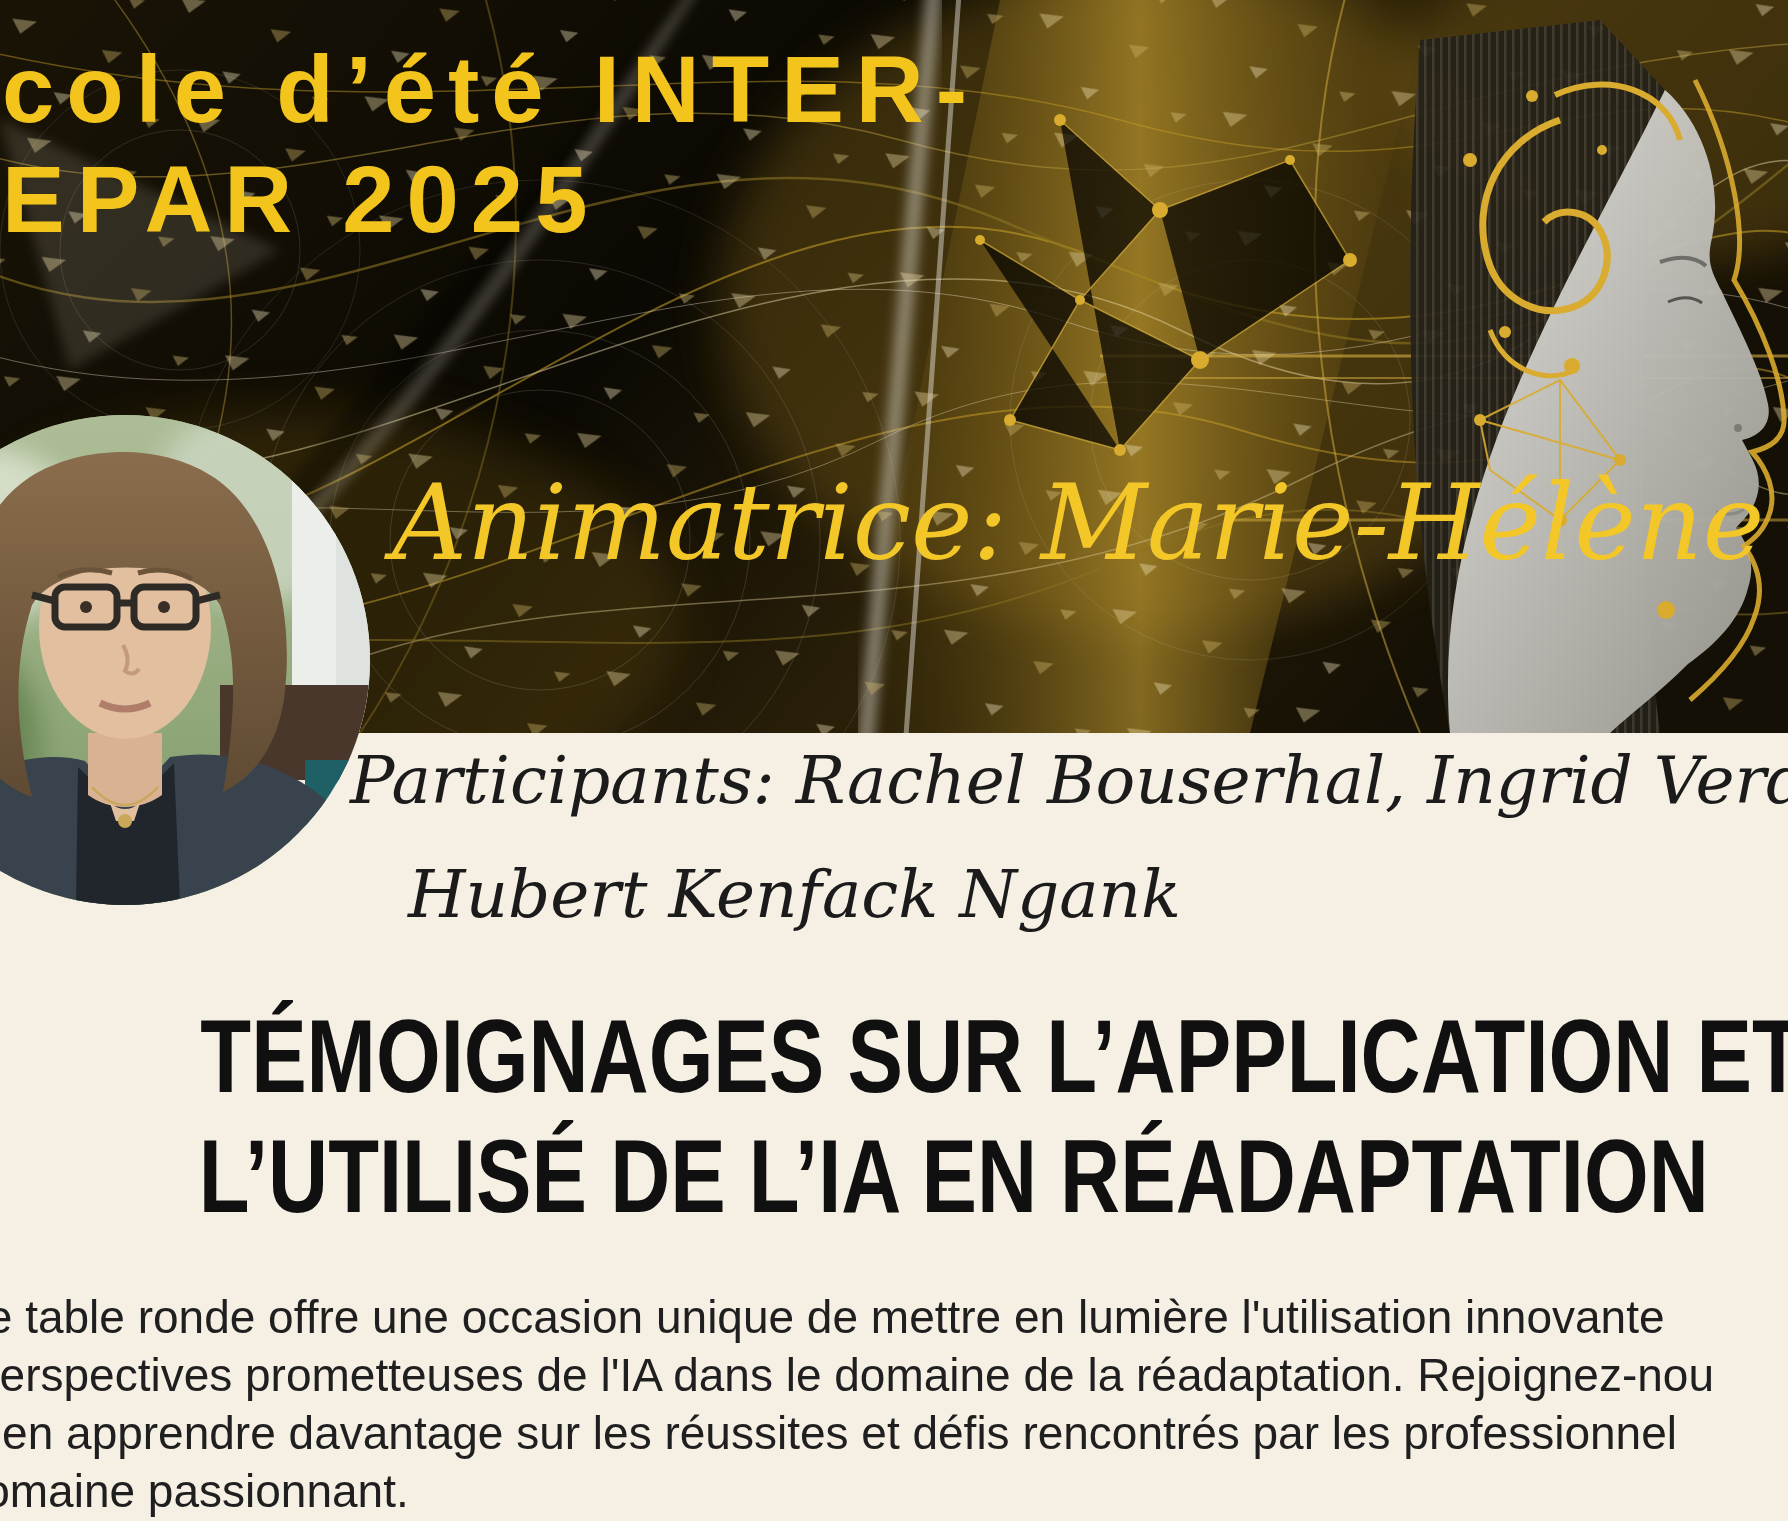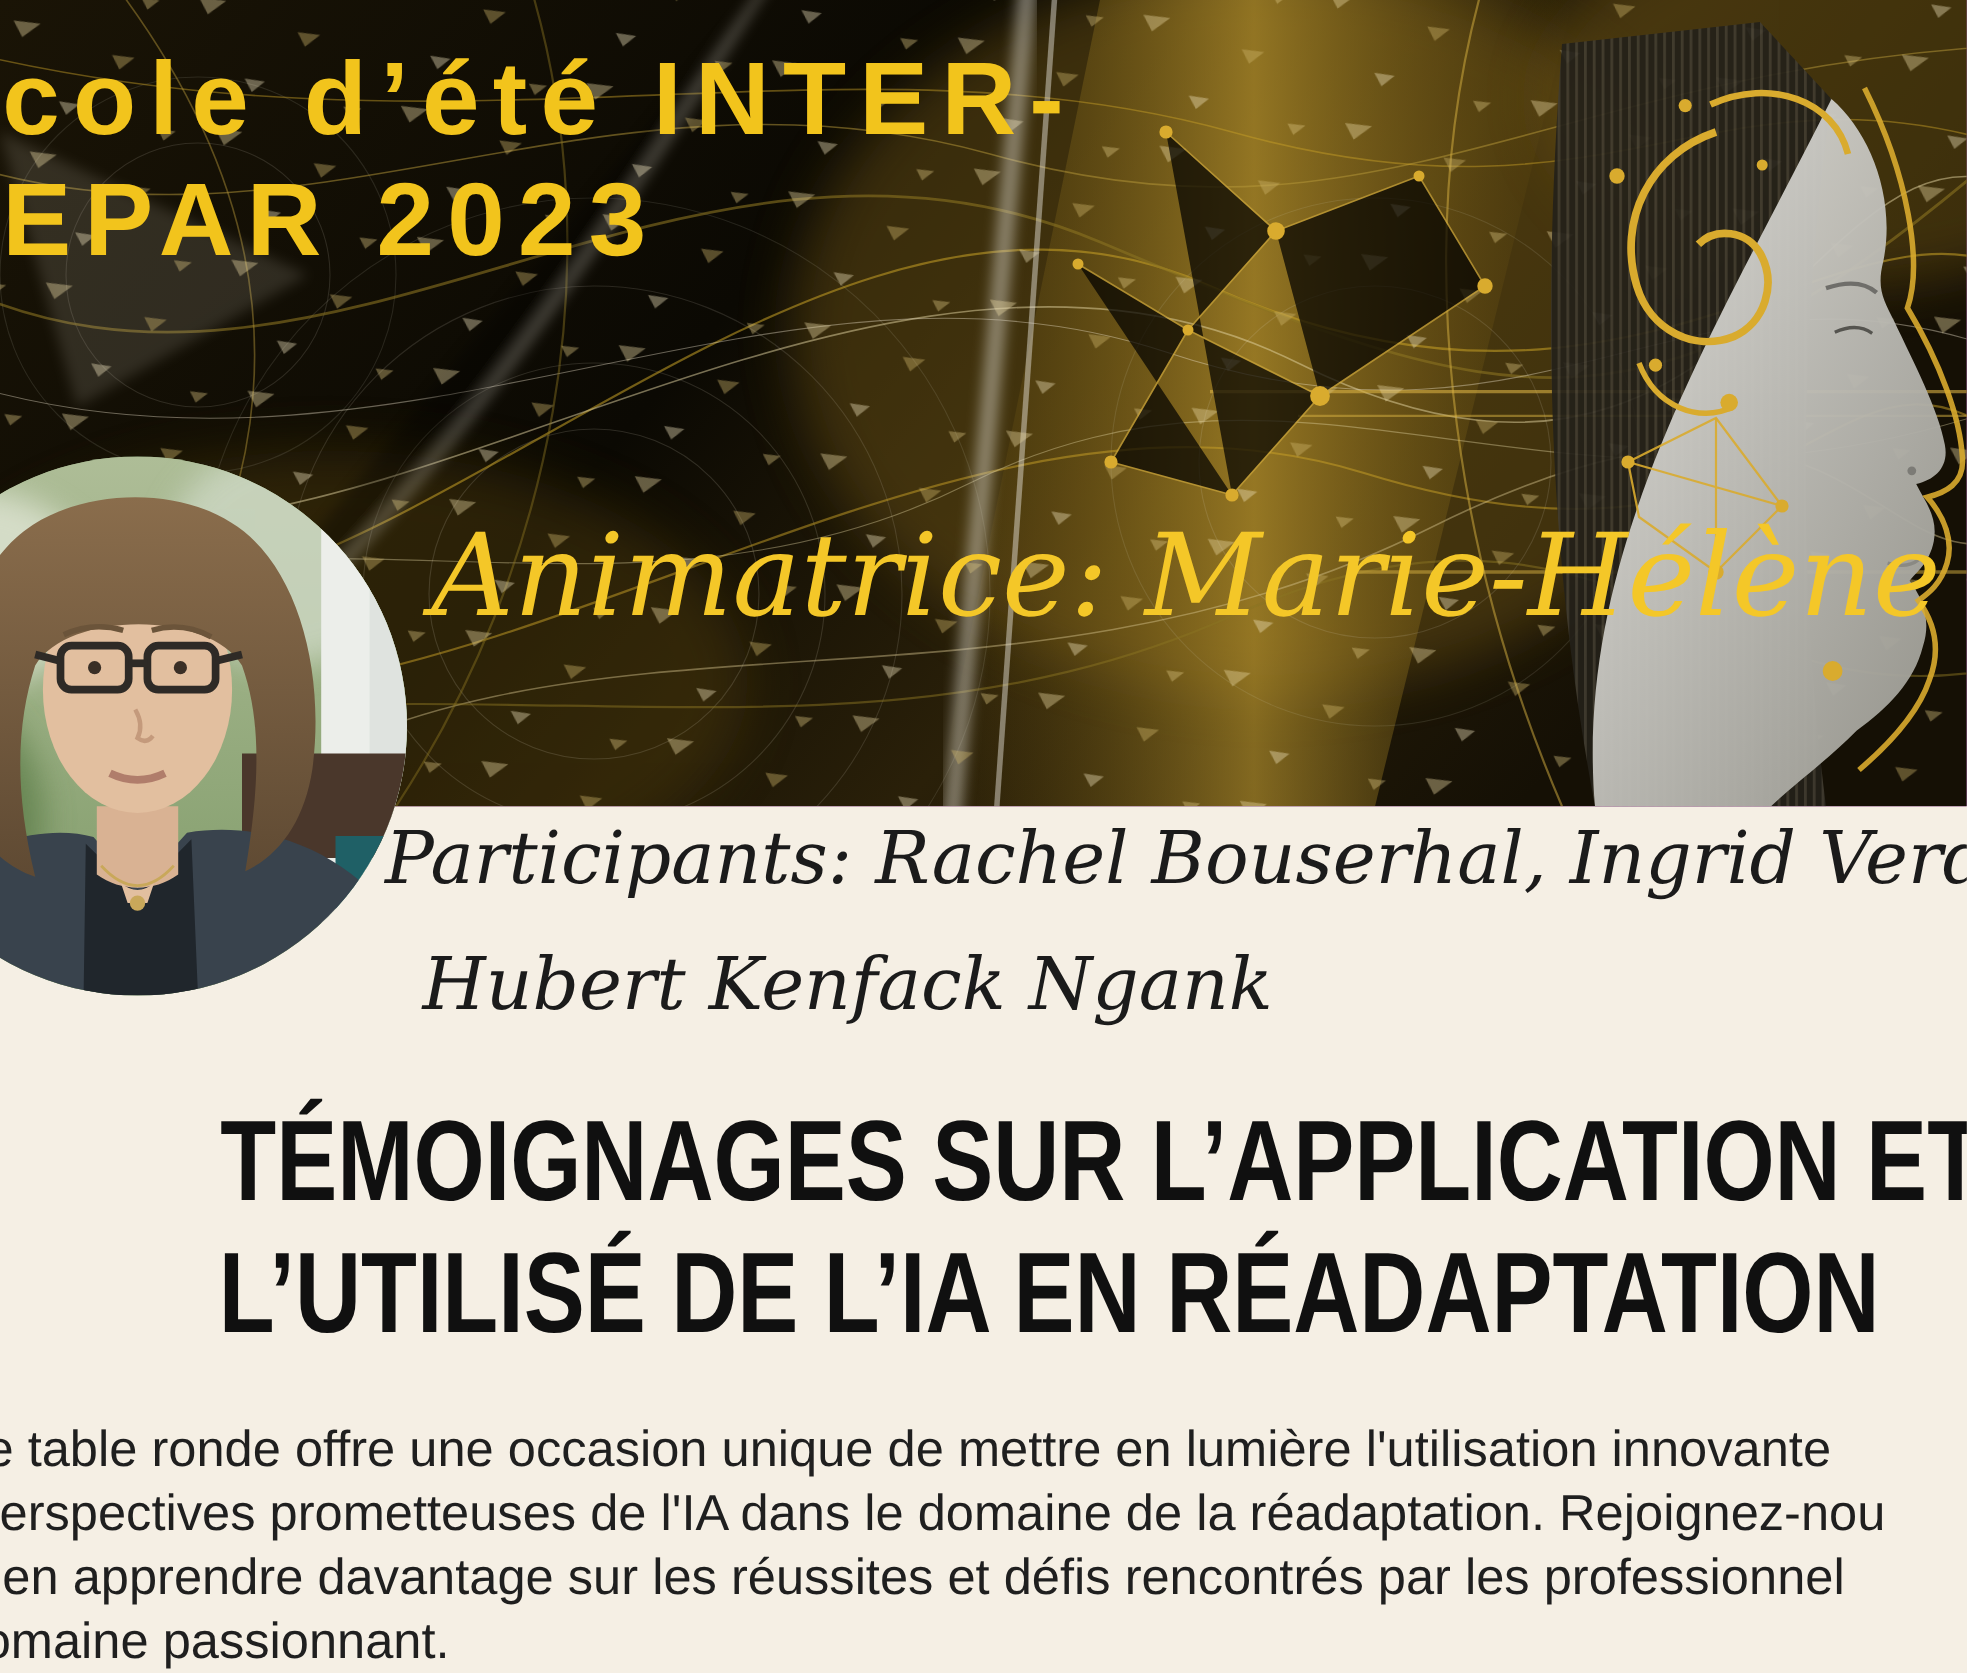--- a/index.html
+++ b/index.html
@@ -32,21 +32,21 @@
   
   .portrait{
     position:absolute;left:-120px;top:415px;width:490px;height:490px;
     border-radius:50%;overflow:hidden;z-index:10;background:#8fa87f;
   }
   
   .participants-line1{
     position:absolute;left:350px;top:742px;font-size:66px;color:#1b1b1b;z-index:6;
   }
   .participants-line2{
-    position:absolute;left:384px;top:856px;font-size:66px;color:#1b1b1b;z-index:6;
+    position:absolute;left:408px;top:856px;font-size:66px;color:#1b1b1b;z-index:6;
   }
   
   .main-title{
     position:absolute;left:0;width:1788px;text-align:center;
     font-weight:700;color:#101010;font-size:104px;line-height:112px;
     white-space:nowrap;
   }
   .main-title span{display:inline-block;transform:scaleX(.80);transform-origin:center;}
   .title-line1{top:1000px;}
   .title-line2{top:1120px;margin-left:10px;}
@@ -205,21 +205,21 @@
         <circle cx="1120" cy="450" r="6"></circle>
           <circle cx="1290" cy="160" r="5"></circle>
         <circle cx="1350" cy="260" r="7"></circle>
           <circle cx="980" cy="240" r="5"></circle>
         <circle cx="1010" cy="420" r="6"></circle>
       </g>
     </g>
   </svg>
 
   <div class="event-title event-line1">cole d’été INTER-</div>
-  <div class="event-title event-line2">EPAR 2023</div>
+  <div class="event-title event-line2">EPAR 2025</div>
   <div class="script animatrice">Animatrice: Marie-Hélène Boudri</div>
 </div>
 
 <div class="portrait">
   <svg width="490" height="490" viewBox="0 0 490 490">
     <defs>
       <linearGradient id="folg" x1="0" y1="0" x2="0" y2="1">
         <stop offset="0" stop-color="#aebd97"></stop>
         <stop offset="1" stop-color="#7e9a67"></stop>
       </linearGradient>

